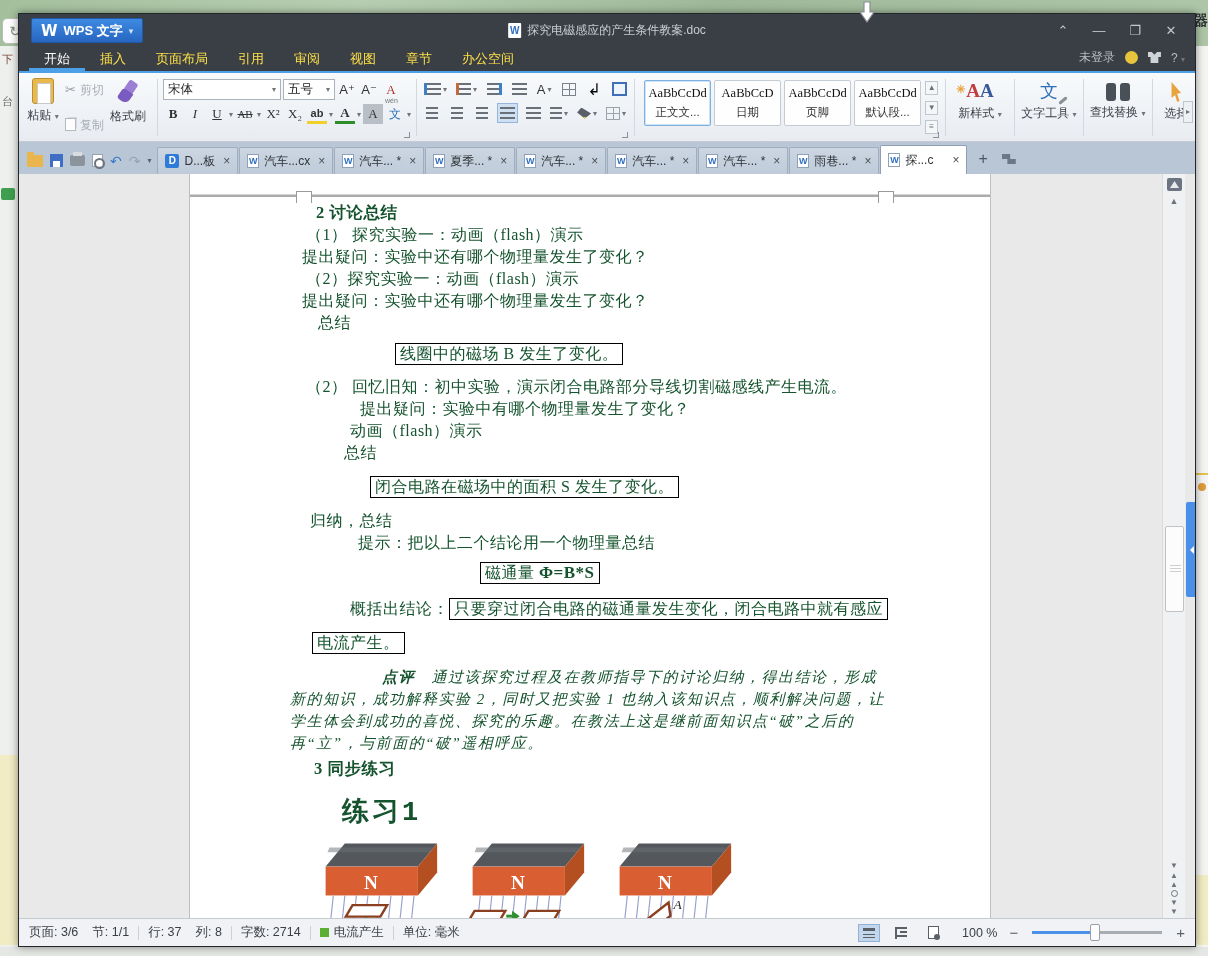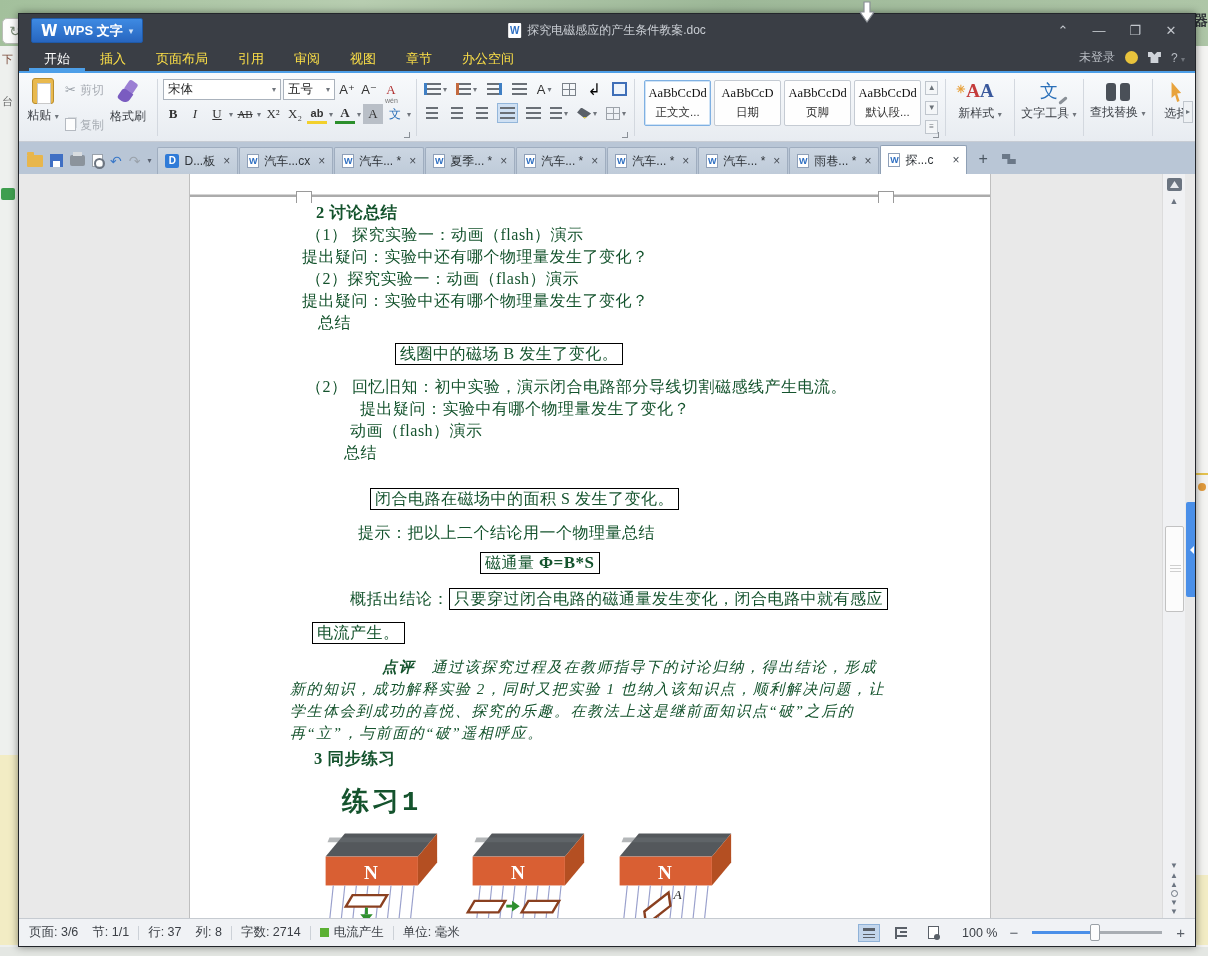--- a/index.html
+++ b/index.html
@@ -533,21 +533,22 @@
         <div class="dl" style="padding-left:4px">（1） 探究实验一：动画（flash）演示</div>
         <div class="dl">提出疑问：实验中还有哪个物理量发生了变化？</div>
         <div class="dl" style="padding-left:4px">（2）探究实验一：动画（flash）演示</div>
         <div class="dl">提出疑问：实验中还有哪个物理量发生了变化？</div>
         <div class="dl" style="padding-left:16px">总结</div>
         <div style="margin:9px 0 11px 93px"><span class="dbox">线圈中的磁场 B 发生了变化。</span></div>
         <div class="dl" style="padding-left:4px">（2）  回忆旧知：初中实验，演示闭合电路部分导线切割磁感线产生电流。</div>
         <div class="dl" style="padding-left:58px">提出疑问：实验中有哪个物理量发生了变化？</div>
         <div class="dl" style="padding-left:48px">动画（flash）演示</div>
         <div class="dl" style="padding-left:42px">总结</div>
-        <div style="margin:24px 0 12px 68px"><span class="dbox">闭合电路在磁场中的面积 S 发生了变化。</span></div>
+        <div style="margin:12px 0 12px 68px"><span class="dbox">闭合电路在磁场中的面积 S 发生了变化。</span></div>
+        <div class="dl" style="padding-left:8px">归纳，总结</div>
         <div class="dl" style="padding-left:56px">提示：把以上二个结论用一个物理量总结</div>
         <div style="margin:8px 0 14px 178px"><span class="dbox"><span>磁通量 </span><span class="bold" style="font-size:17px">Φ=B*S</span></span></div>
         <div style="margin:12px 0 6px 48px; white-space:nowrap">
           <span>概括出结论：</span><span class="dbox">只要穿过闭合电路的磁通量发生变化，闭合电路中就有感应</span>
         </div>
         <div style="margin:12px 0 0 10px"><span class="dbox">电流产生。</span></div>
         <div class="comment">
           <b>点评</b><span>　通过该探究过程及在教师指导下的讨论归纳，得出结论，形成新的知识，成功解释实验 2，同时又把实验 1 也纳入该知识点，顺利解决问题，让学生体会到成功的喜悦、探究的乐趣。在教法上这是继前面知识点“破”之后的再“立”，与前面的“破”遥相呼应。</span>
         </div>
         <div class="dl bold h1" style="padding-left:12px; margin-top:4px">3 同步练习</div>

